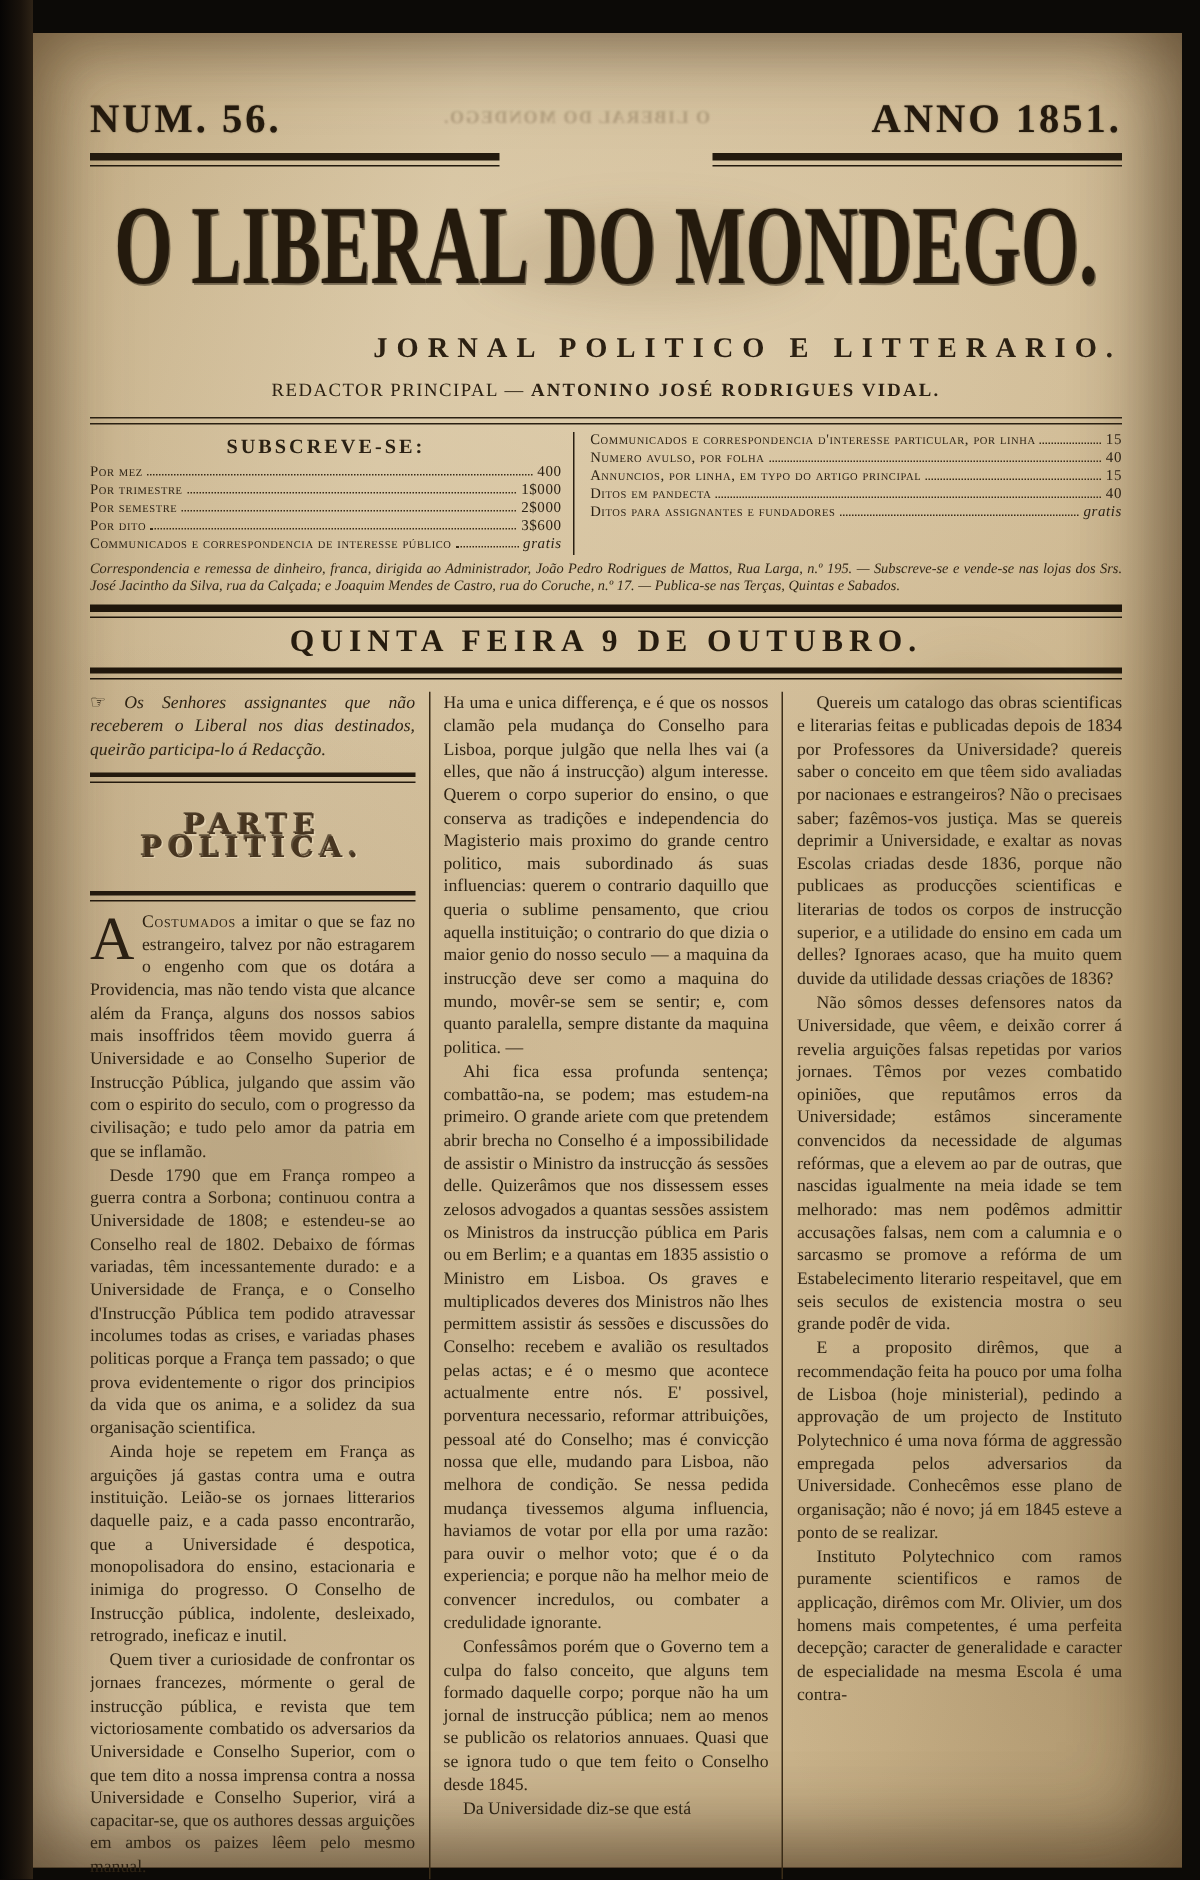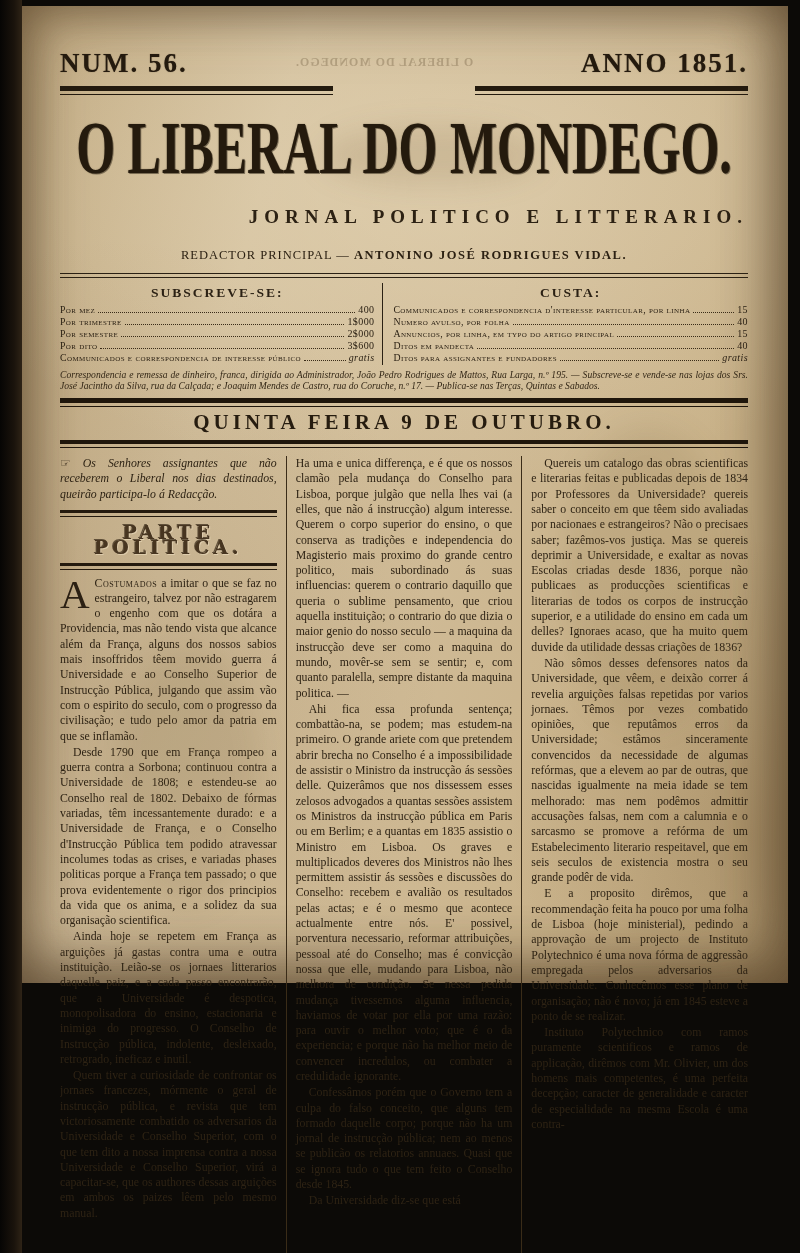--- a/index.html
+++ b/index.html
@@ -1,19 +1,19 @@
 <!DOCTYPE html>
 <html><head>
 <meta charset="utf-8">
 <style>
   html,body{margin:0;padding:0;background:#0e0b08;}
   .frame{position:relative;width:800px;height:1253px;background:
     linear-gradient(90deg,#060504 0,#1a130c 14px,#2e2316 22px,#0c0a07 22px);
     background-color:#0e0b08;overflow:hidden;font-family:"Liberation Serif",serif;}
-  .paper{position:absolute;left:22px;top:6px;width:766px;height:977px;
+  .paper{position:absolute;left:22px;top:22px;width:766px;height:1223px;
     background:
       radial-gradient(ellipse 900px 500px at 55% 18%, rgba(236,222,192,.45), rgba(0,0,0,0) 60%),
       radial-gradient(ellipse 500px 700px at 12% 70%, rgba(120,90,55,.18), rgba(0,0,0,0) 65%),
       radial-gradient(ellipse 400px 500px at 95% 85%, rgba(110,80,45,.22), rgba(0,0,0,0) 60%),
       linear-gradient(105deg,#bfa87f 0%,#d3c09d 28%,#cfba95 55%,#c8b188 80%,#b9a278 100%);
     box-shadow:inset 0 0 70px rgba(70,48,24,.38), inset -18px -22px 50px rgba(55,38,20,.42),
       inset 14px 10px 38px rgba(70,50,26,.30);
     color:#2b2114;padding:0 40px 0 38px;box-sizing:border-box;}
   .stain{position:absolute;border-radius:50%;filter:blur(14px);pointer-events:none;}
   .stain.s1{left:300px;top:120px;width:220px;height:60px;background:rgba(105,78,45,.14);}
@@ -28,21 +28,21 @@
     letter-spacing:1px;color:#5d4a2e;font-weight:bold;align-self:center;padding-bottom:4px;}
   .header-rules{display:flex;justify-content:space-between;margin-top:9px;}
   .header-rules .seg{width:273px;height:3px;border-top:5px solid #231a0e;border-bottom:1.5px solid #231a0e;}
 
   .masthead{margin:26px 0 0 0;text-align:center;font-size:50px;font-weight:900;
     white-space:nowrap;letter-spacing:0px;color:#241a0d;
     transform:scaleY(1.5);transform-origin:50% 60%;
     text-shadow:1px 1px 0 rgba(36,26,13,.45), 0 0 1px rgba(36,26,13,.6);}
   .subtitle{margin-top:27px;text-align:right;font-size:19px;letter-spacing:6px;
     font-weight:bold;color:#2c2113;}
-  .editor{margin-top:20px;text-align:center;font-size:12.5px;letter-spacing:1px;color:#2c2113;}
+  .editor{margin-top:9px;text-align:center;font-size:12.5px;letter-spacing:1px;color:#2c2113;}
   .editor .name{font-weight:bold;letter-spacing:1.5px;}
   .rule-thin-double{margin-top:10px;height:2.5px;border-top:1.2px solid #2a2013;border-bottom:1.2px solid #2a2013;}
 
   .subs{display:flex;margin-top:5px;}
   .subs-left{width:47%;padding-right:8px;}
   .subs-right{width:53%;border-left:1.2px solid #2a2013;padding-left:10px;}
   .subs-title{text-align:center;font-weight:bold;font-size:13.5px;letter-spacing:2px;margin:2px 0 3px 0;}
   .srow{display:flex;align-items:baseline;font-size:9.8px;line-height:12.2px;font-variant:small-caps;letter-spacing:.4px;}
   .leader{flex:1;border-bottom:1.6px dotted #3a2c18;margin:0 3px 2px 3px;min-width:8px;}
   .sval{font-variant:normal;font-size:10px;}
@@ -57,21 +57,21 @@
   .cols{display:flex;margin-top:8px;height:814px;overflow:hidden;}
   .col{flex:1;padding:0 9px;font-size:11.8px;line-height:15.3px;text-align:justify;color:#2e2314;}
   .col:first-child{padding-left:0;}
   .col:last-child{padding-right:0;}
   .col + .col{border-left:1.4px solid #3a2c18;}
   .col p{margin:0 0 1px 0;text-indent:13px;}
   .col p.flush{text-indent:0;}
   .notice{font-style:italic;text-indent:0 !important;margin-bottom:8px !important;}
   .manicule{font-style:normal;font-family:"DejaVu Sans",sans-serif;font-size:12px;}
   .rule-double{height:2.5px;border-top:3.5px solid #241a0e;border-bottom:1.5px solid #241a0e;margin:6px 0;}
-  .section-heading{margin:8px 0;text-align:center;font-family:"DejaVu Serif",serif;
+  .section-heading{margin:21px 0;text-align:center;font-family:"DejaVu Serif",serif;
     font-size:19px;font-weight:bold;letter-spacing:4px;color:#473520;
     text-shadow:1px 1px 0 rgba(241,226,196,.55), -1px -1px 0 rgba(42,28,12,.65);}
   .dropcap{float:left;font-size:41px;line-height:33px;padding:2px 5px 0 0;color:#2b2013;}
   .sc{font-variant:small-caps;letter-spacing:.5px;}
 </style>
 </head>
 <body>
 
 <div class="frame">
   <div class="paper">
@@ -120,21 +120,20 @@
           <span class="leader"></span>
           <span class="sval">3$600</span>
         </div>
         <div class="srow">
           <span class="slabel">Communicados e correspondencia de interesse público</span>
           <span class="leader"></span>
           <span class="sval it">gratis</span>
         </div>
       </div>
       <div class="subs-right">
-        <div class="subs-title">CUSTA:</div>
         <div class="srow">
           <span class="slabel">Communicados e correspondencia d'interesse particular, por linha</span>
           <span class="leader"></span>
           <span class="sval">15</span>
         </div>
         <div class="srow">
           <span class="slabel">Numero avulso, por folha</span>
           <span class="leader"></span>
           <span class="sval">40</span>
         </div>

